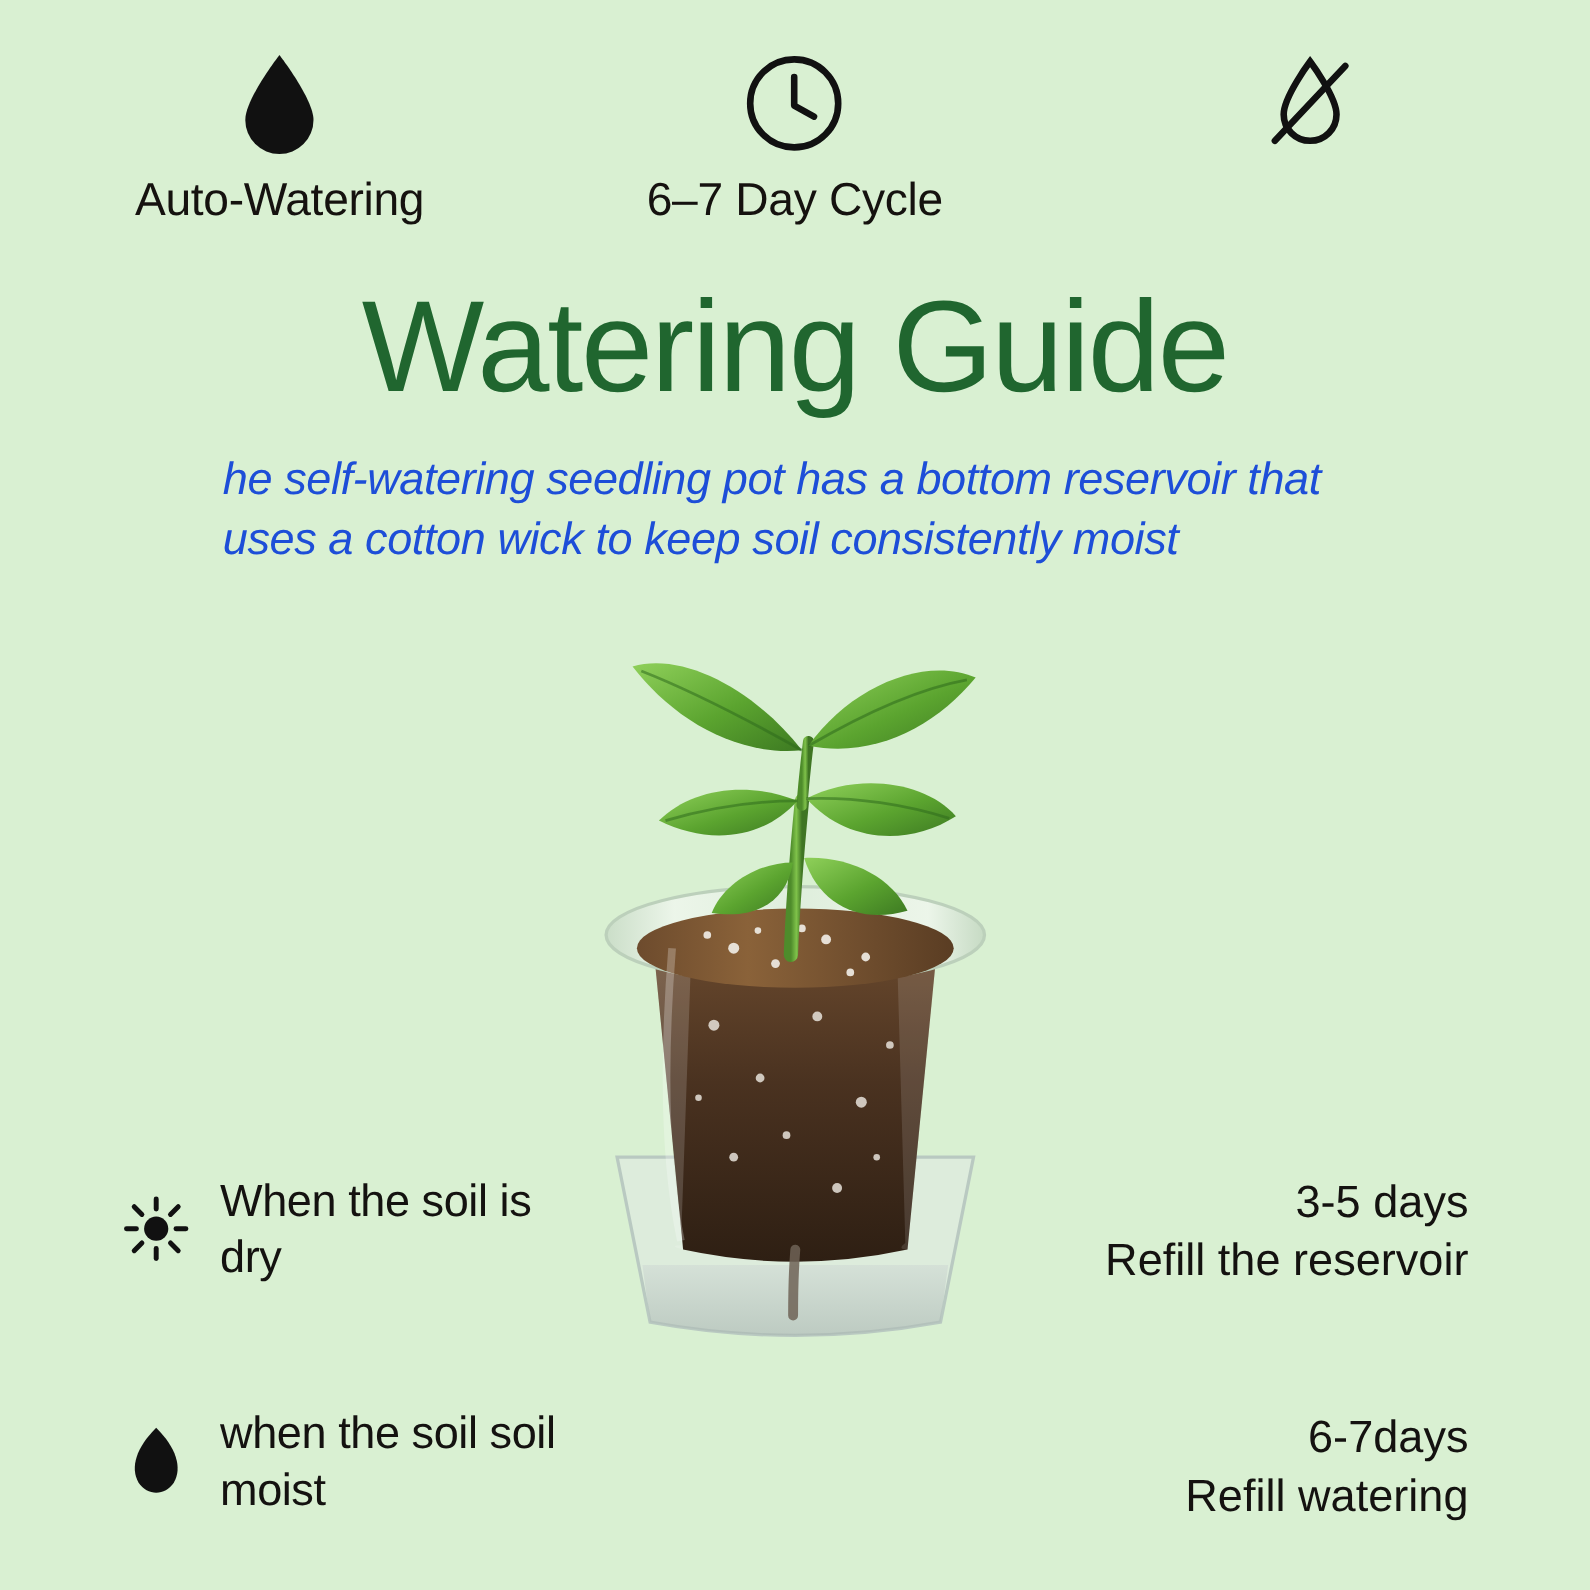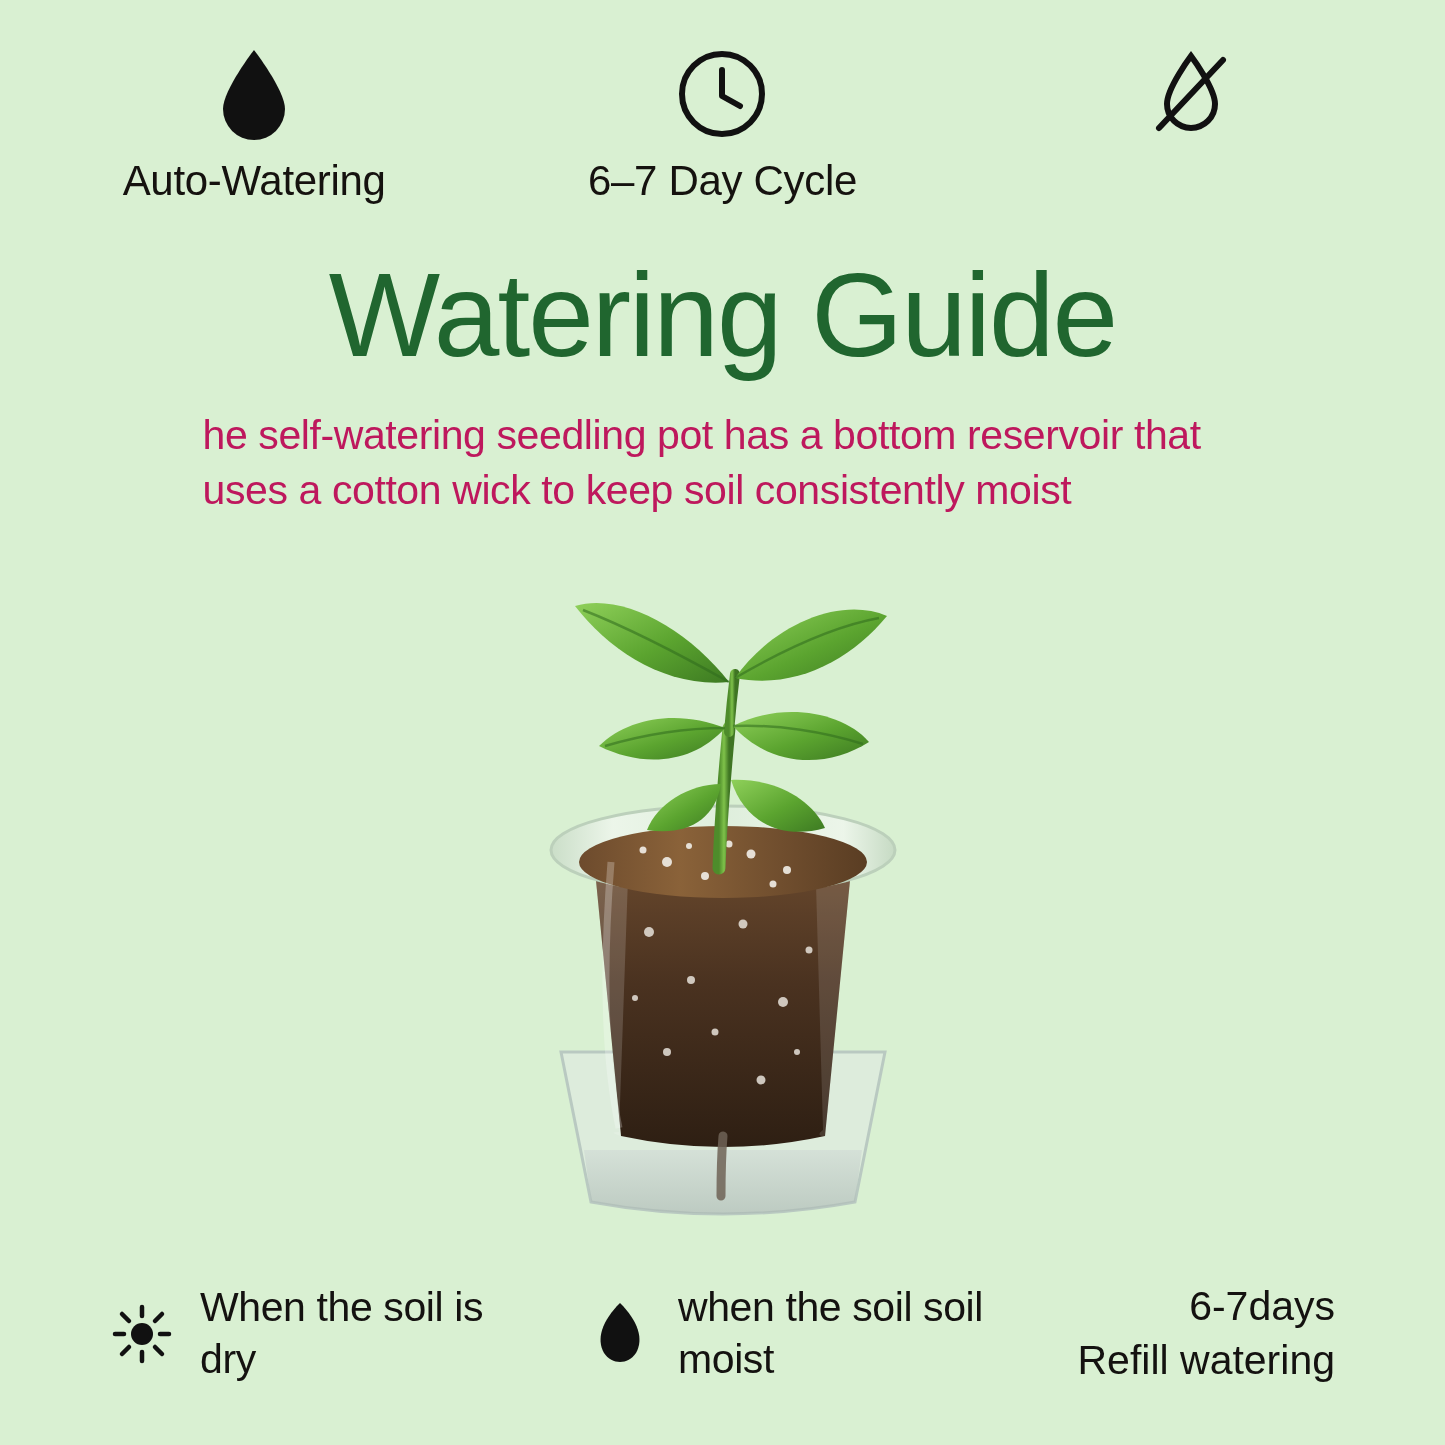--- a/index.html
+++ b/index.html
@@ -54,22 +54,23 @@
     letter-spacing: -2px;
     line-height: 1;
   }
 
   
   .description {
     margin: 34px auto 0 auto;
     width: 1040px;
     font-size: 41px;
     line-height: 1.35;
-    color: #be185d;
+    color: #1d4ed8;
     letter-spacing: -0.4px;
+    font-style: italic;
   }
 
   
   .product-area {
     position: relative;
     width: 100%;
     height: 560px;
     margin-top: 14px;
   }
   .plant-wrap {
@@ -87,22 +88,22 @@
     left: 0;
     right: 0;
     bottom: 58px;
     display: flex;
     justify-content: space-between;
     padding: 0 110px;
     pointer-events: none;
   }
   .tips-col {
     display: flex;
-    flex-direction: row;
-    gap: 48px;
+    flex-direction: column;
+    gap: 108px;
     pointer-events: auto;
   }
   .tips-col.right { align-items: flex-end; text-align: right; }
 
   .tip {
     display: flex;
     align-items: center;
     gap: 26px;
   }
   .tip-icon {
@@ -307,20 +308,24 @@
           <path d="M26 2 C8 20 2 38 10 52 C18 64 34 64 42 52 C50 38 44 20 26 2 Z" fill="#111111"></path>
         </svg>
       </div>
       <div class="tip-text">when the soil soil moist</div>
     </div>
 
   </div>
 
   <div class="tips-col right">
 
+    <div class="tip-block">
+      <div class="tip-head">3-5 days</div>
+      <div class="tip-sub">Refill the reservoir</div>
+    </div>
 
     <div class="tip-block">
       <div class="tip-head">6-7days</div>
       <div class="tip-sub">Refill watering</div>
     </div>
 
   </div>
 
 </div>
 

